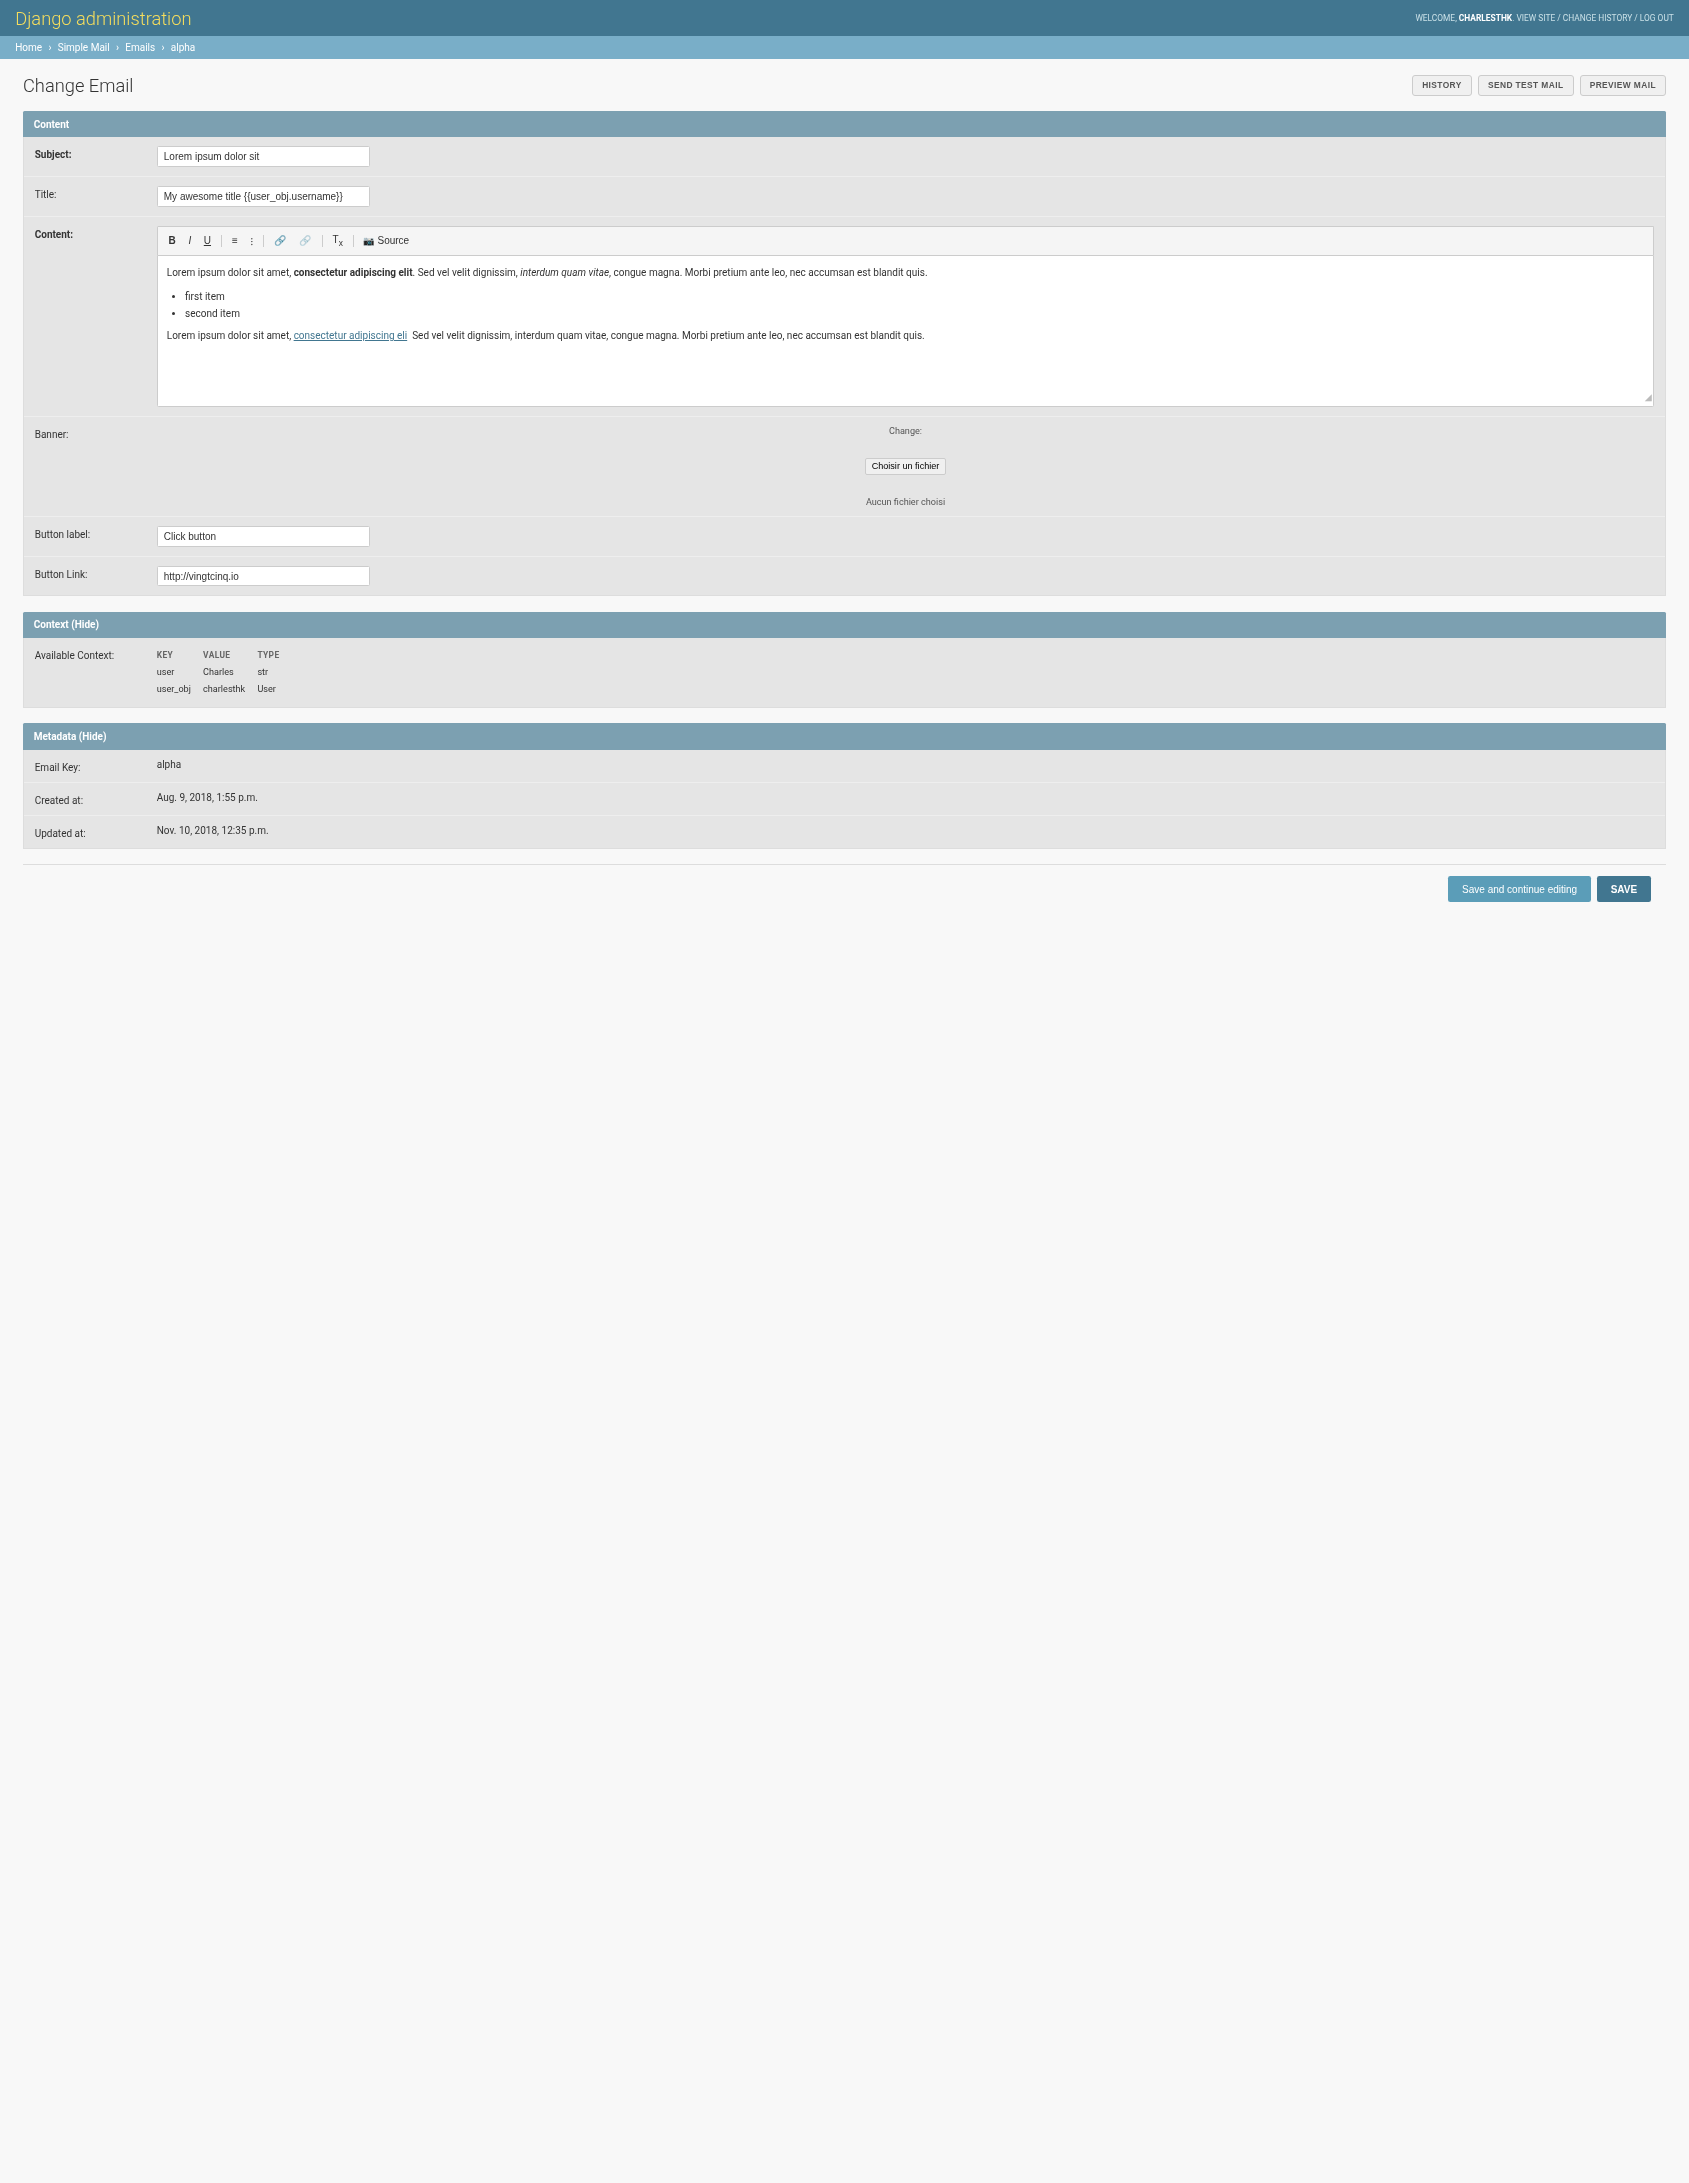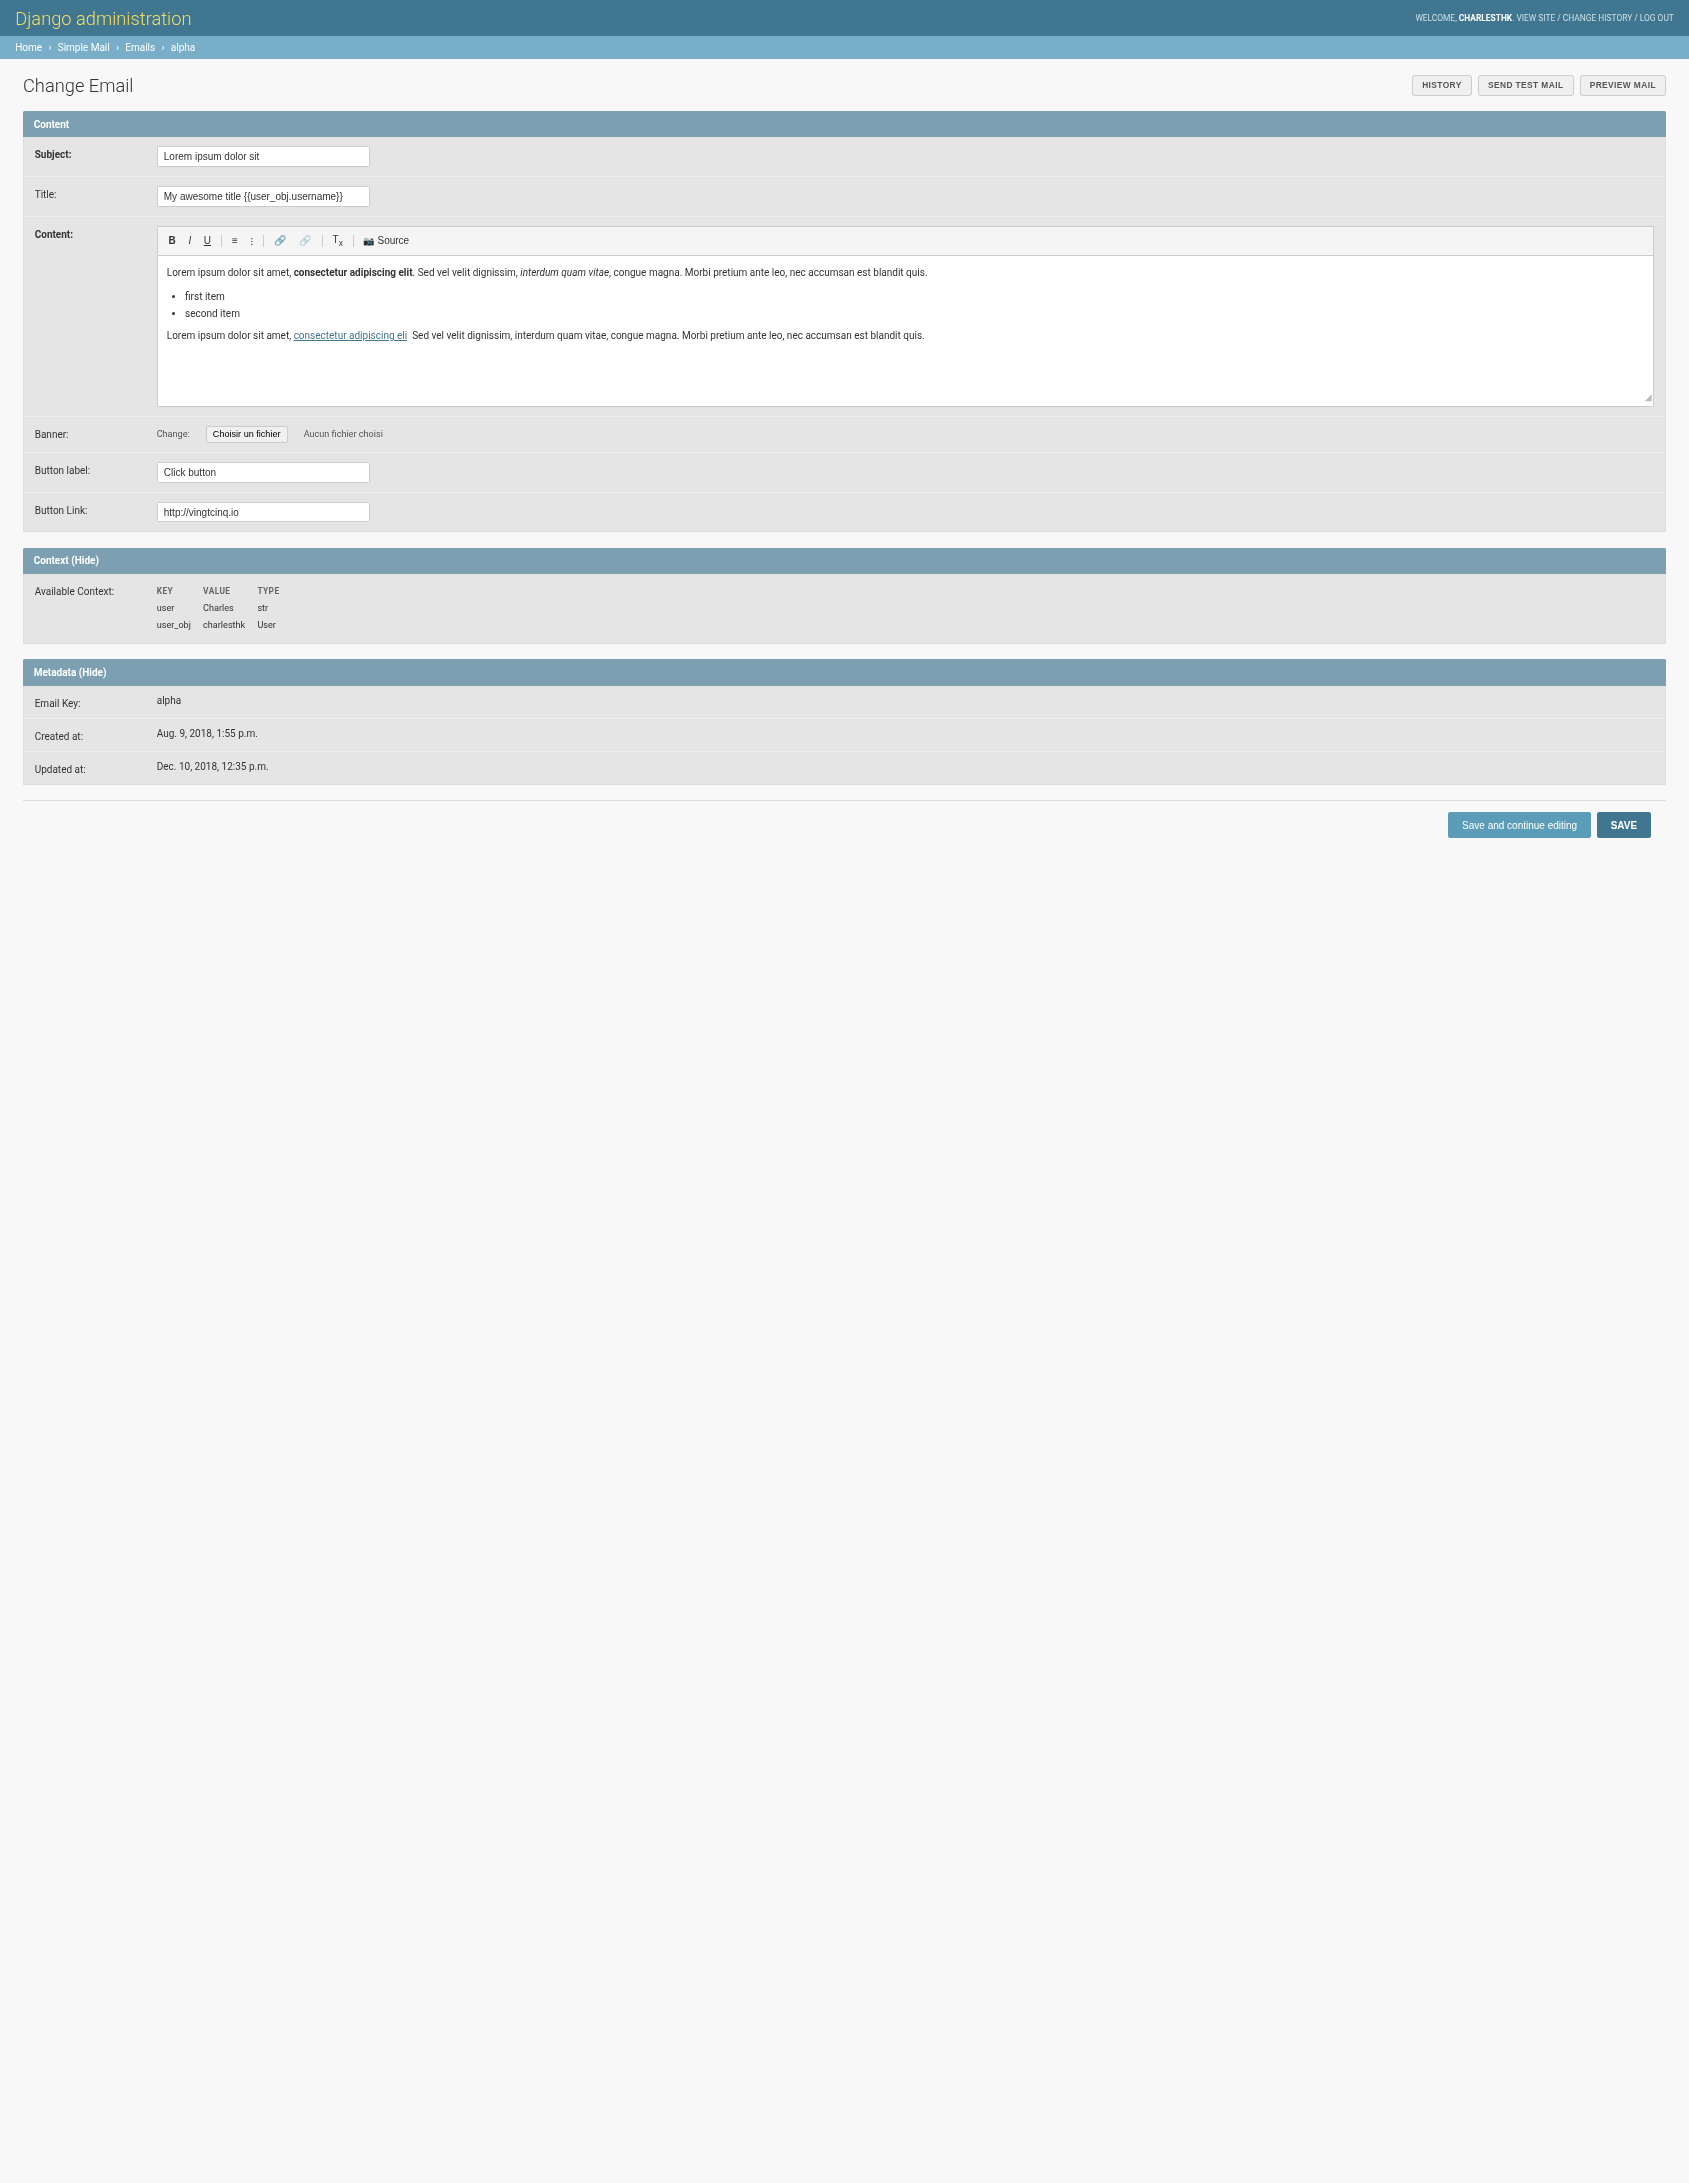--- a/index.html
+++ b/index.html
@@ -180,23 +180,24 @@
     
     .banner-info {
       font-size: 9.1px;
       color: #555;
       margin-bottom: 3px;
     }
     .banner-info a { color: #417690; }
     .banner-change {
       display: flex;
       align-items: center;
-      gap: 16px;
+      gap: 22px;
       font-size: 9.1px;
       color: #555;
+      flex-direction: column;
     }
     .file-btn {
       background: #f0f0f0;
       border: 0.8px solid #ccc;
       border-radius: 2px;
       padding: 2.3px 6.1px;
       font-size: 9.1px;
       cursor: pointer;
     }
 
@@ -427,21 +428,21 @@
       <div class="form-row">
         <div class="form-label light">Created at:</div>
         <div class="form-field">
           <span class="meta-value">Aug. 9, 2018, 1:55 p.m.</span>
         </div>
       </div>
 
       <div class="form-row">
         <div class="form-label light">Updated at:</div>
         <div class="form-field">
-          <span class="meta-value">Dec. 10, 2018, 12:35 p.m.</span>
+          <span class="meta-value">Nov. 10, 2018, 12:35 p.m.</span>
         </div>
       </div>
 
     </div>
   </div>
 
   <div class="submit-row">
     <button class="btn-save-continue">Save and continue editing</button>
     <button class="btn-save">SAVE</button>
   </div>

